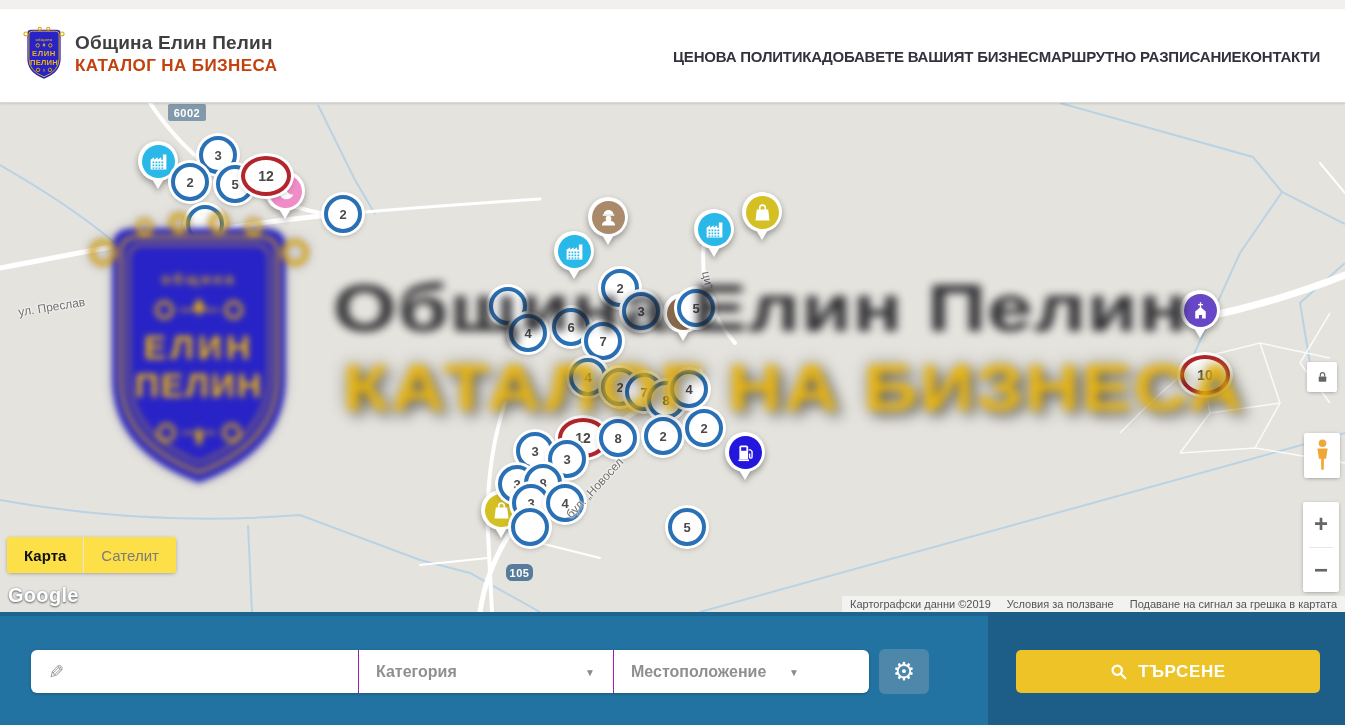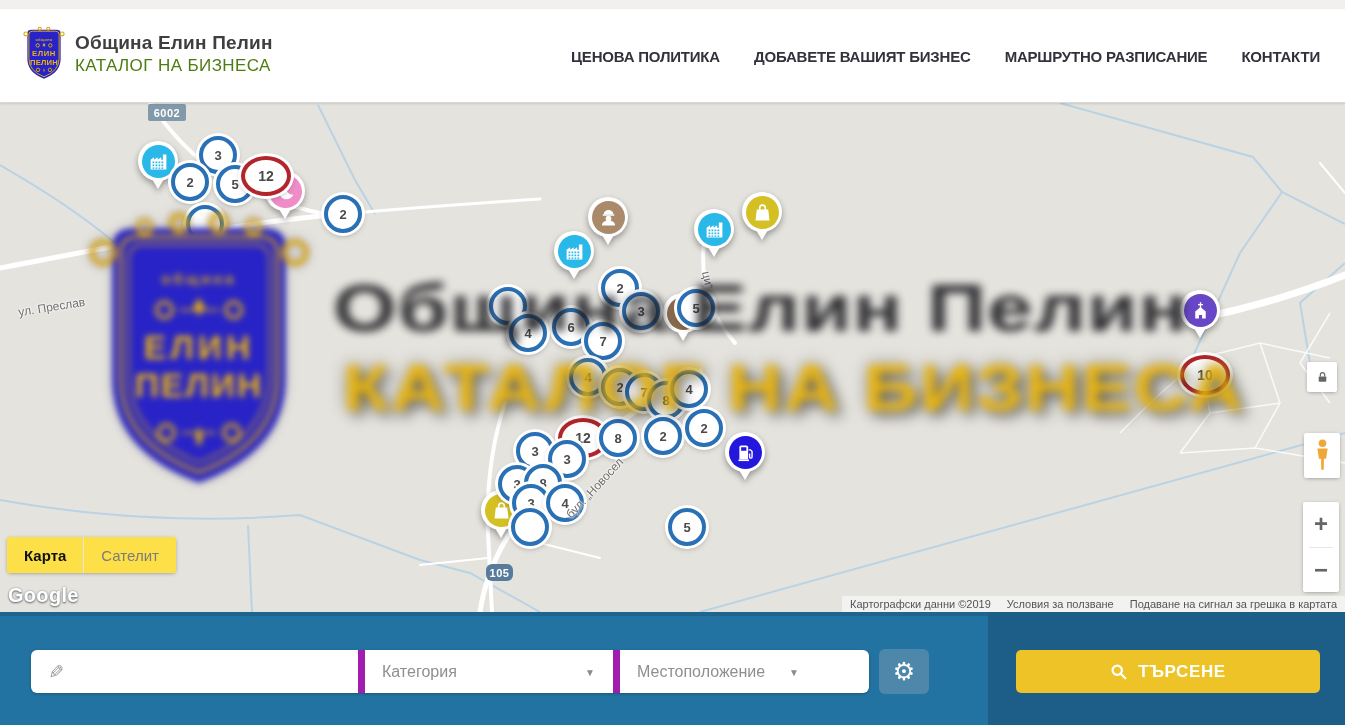--- a/index.html
+++ b/index.html
@@ -8,22 +8,22 @@
   .page { position:relative; width:1345px; height:725px; overflow:hidden; }
 
   
   .top-strip { position:absolute; left:0; top:0; width:1345px; height:9px; background:#f1f0ef; }
   .header { position:absolute; left:0; top:9px; width:1345px; height:94px; background:#fff;
             border-bottom:1px solid #d9d9d9; box-shadow:0 1px 2px rgba(0,0,0,.12); z-index:30; }
   .brand { position:absolute; left:22px; top:16px; display:flex; align-items:center; cursor:pointer; }
   .brand svg.logo { width:44px; height:58px; }
   .brand-text { margin-left:9px; }
   .brand-line1 { font-size:19px; font-weight:bold; color:#3f3f3f; letter-spacing:.2px; }
-  .brand-line2 { font-size:17px; font-weight:normal; color:#4d7c0f; letter-spacing:.4px; margin-top:2px; }
-  .nav { position:absolute; right:25px; top:0; height:94px; display:flex; align-items:center; gap:34px; }
+  .brand-line2 { font-size:17px; font-weight:bold; color:#c2410c; letter-spacing:.4px; margin-top:2px; }
+  .nav { position:absolute; right:25px; top:0; height:94px; display:flex; align-items:center; }
   .nav a { font-size:15px; font-weight:bold; color:#32323c; text-decoration:none; letter-spacing:-.2px; cursor:pointer; }
 
   
   .map { position:absolute; left:0; top:103px; width:1345px; height:509px; background:#e5e3de; overflow:hidden; }
   .map svg.roads { position:absolute; left:0; top:0; z-index:1; }
   .markers { position:absolute; left:0; top:0; width:100%; height:100%; z-index:2; }
 
   .cluster { position:absolute; width:38px; height:38px; border:4px solid #2a70b5; border-radius:50%;
              background:#fff; box-shadow:0 0 0 3px #fff, 0 2px 6px rgba(0,0,0,.4);
              display:flex; align-items:center; justify-content:center;
@@ -31,21 +31,21 @@
   .cluster.red { width:50px; height:40px; border-color:#b2252a; font-size:14px; }
 
   .pin { position:absolute; transform:translate(-50%,-50%); filter:drop-shadow(0 3px 3px rgba(0,0,0,.35)); cursor:pointer; }
   .pin-head { width:40px; height:40px; background:#fff; border-radius:50%; display:flex; align-items:center; justify-content:center; position:relative; z-index:2; }
   .pin-core { width:33px; height:33px; border-radius:50%; display:flex; align-items:center; justify-content:center; }
   .pin-core svg { width:21px; height:21px; display:block; }
   .pin-tail { position:absolute; left:50%; top:33px; transform:translateX(-50%); width:0; height:0;
               border-left:9px solid transparent; border-right:9px solid transparent; border-top:15px solid #fff; z-index:1; }
 
   .road-label { position:absolute; height:17px; border-radius:2px; color:#fff; font-size:11px; font-weight:bold;
-                display:flex; align-items:center; justify-content:center; z-index:2; letter-spacing:.5px; }
+                display:flex; align-items:center; justify-content:center; z-index:2; letter-spacing:.5px;margin-left:20px; }
   .street-label { position:absolute; color:#6e6e6e; font-size:12px; white-space:nowrap; z-index:2;
                   text-shadow:0 0 2px #fff,0 0 2px #fff,0 0 3px #fff; }
 
   
   .wm { position:absolute; z-index:3; pointer-events:none; }
   .wm-emblem { left:85px; top:108px; width:228px; height:287px; filter:blur(3px) drop-shadow(0 0 5px rgba(20,20,80,.35)); }
   .wm-emblem svg { width:100%; height:100%; }
   .wm-title { left:333px; top:166px; font-size:67px; font-weight:bold; color:#1f1f23; letter-spacing:1px;
               transform:scaleX(1.22); transform-origin:0 0; filter:blur(4px); opacity:.93; white-space:nowrap; }
   .wm-subtitle { left:343px; top:248px; font-size:64px; font-weight:bold; color:#e9b50f; letter-spacing:2px;
@@ -74,21 +74,21 @@
   .zoomctl .zdiv { height:1px; background:#e6e6e6; margin:0 6px; }
 
   
   .searchbar { position:absolute; left:0; top:612px; width:1345px; height:113px; background:#2273a2; z-index:30;
                border-top:4px solid #1d658f; }
   .searchbar .dark-side { position:absolute; left:988px; top:-4px; width:357px; height:113px; background:#1d5e88; }
   .fields { position:absolute; left:31px; top:34px; width:838px; height:43px; background:#fff; border-radius:6px;
             display:flex; box-shadow:0 1px 3px rgba(0,0,0,.25); }
   .field { display:flex; align-items:center; position:relative; }
   .field.keyword { width:327px; padding-left:17px; }
-  .field.select  { border-left:7px solid #a21caf; padding-left:17px; cursor:pointer; }
+  .field.select  { border-left:1px solid #a21caf; padding-left:17px; cursor:pointer;font-weight:bold; }
   .field.category { width:255px; }
   .field.location { width:204px; }
   .pencil { color:#9a9a9a; font-size:19px; margin-right:10px; transform:rotate(90deg); }
   .field input { border:none; outline:none; font-size:16px; color:#555; width:250px; font-family:"Liberation Sans",sans-serif; background:transparent; }
   .field input::placeholder { color:#9b9b9b; }
   .sel-text { font-size:16px; color:#8f8f8f; }
   .caret { position:absolute; right:18px; top:50%; transform:translateY(-50%); font-size:10px; color:#8a8a8a; }
   .gear-btn { position:absolute; left:879px; top:33px; width:50px; height:45px; background:#4d88ab; border-radius:6px;
               display:flex; align-items:center; justify-content:center; cursor:pointer; }
   .gear-glyph { color:#fff; font-size:25px; line-height:1; }

